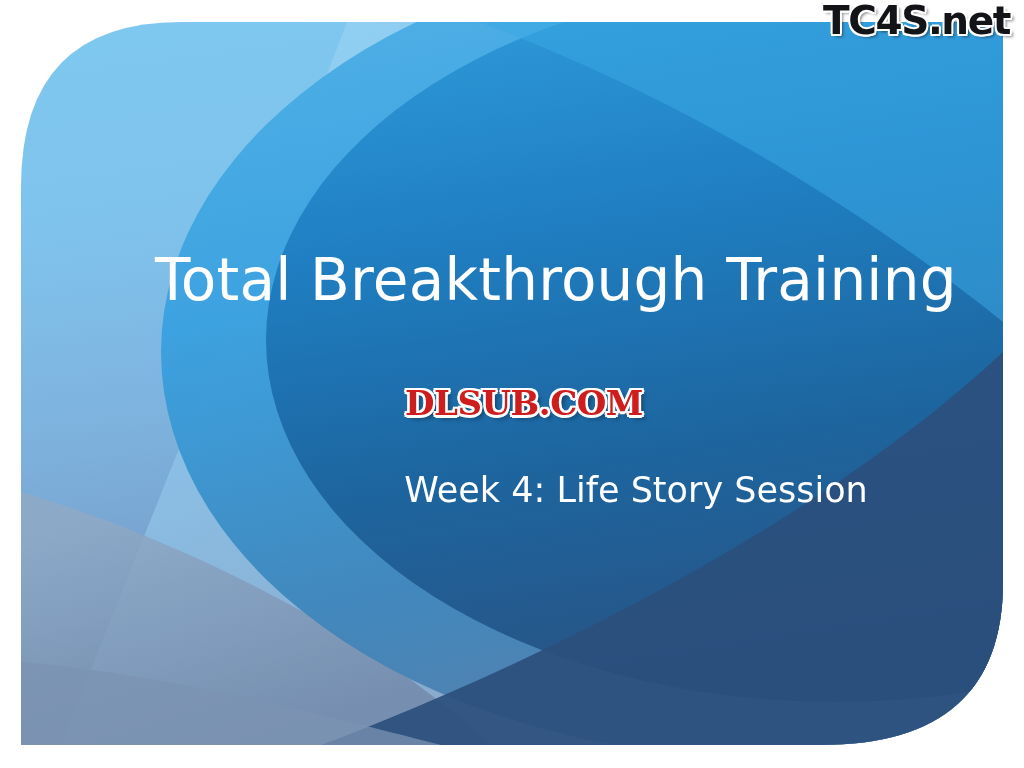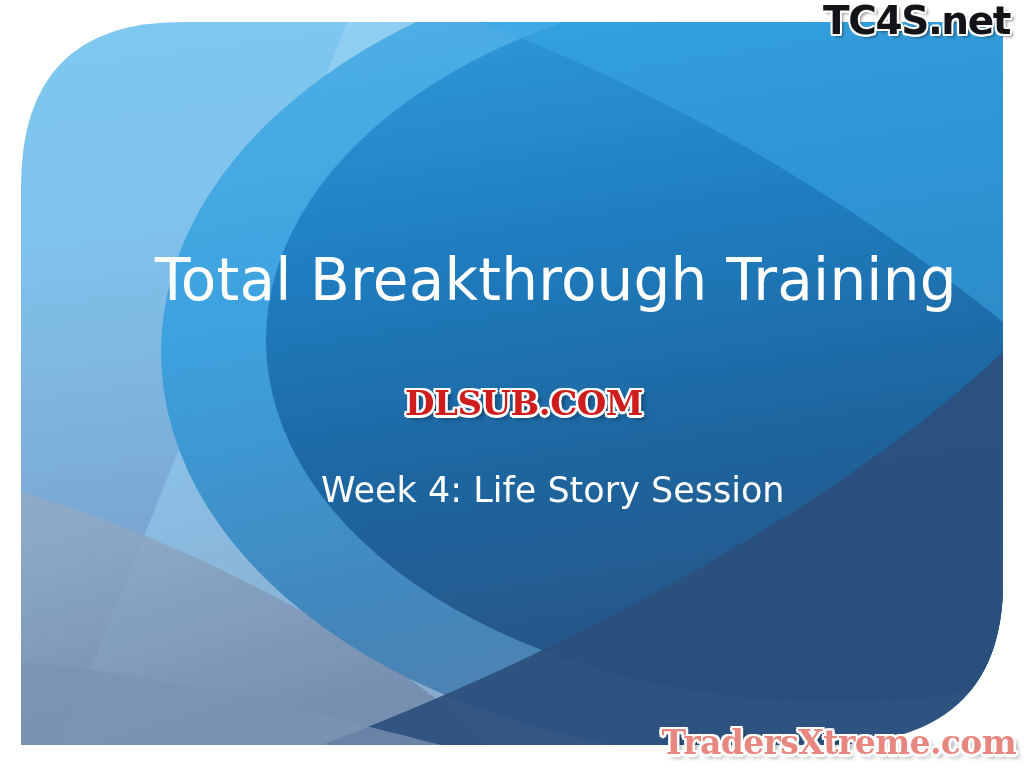--- a/index.html
+++ b/index.html
@@ -60,21 +60,21 @@
     color: #ffffff;
     letter-spacing: 0.2px;
     white-space: nowrap;
   }
 
   #subtitle-block {
     position: absolute;
     left: 300px;
     top: 449px;
     width: 630px;
-    text-align: left;
+    text-align: center;
   }
 
   #slide-subtitle {
     font-family: "DejaVu Sans", sans-serif;
     font-weight: 400;
     font-size: 35px;
     line-height: 1.1;
     color: #ffffff;
     white-space: nowrap;
   }
@@ -227,15 +227,14 @@
     <div id="subtitle-block">
       <div id="slide-subtitle">Week 4: Life Story Session</div>
     </div>
 
     <div class="watermark" id="wm-dlsub">DLSUB.COM</div>
 
   </div>
 
   <div class="watermark" id="wm-tc4s">TC4S.net</div>
 
-  <div class="watermark" id="wm-traders">TradersXtreme.com</div>
 
 </div>
 
 </body></html>

